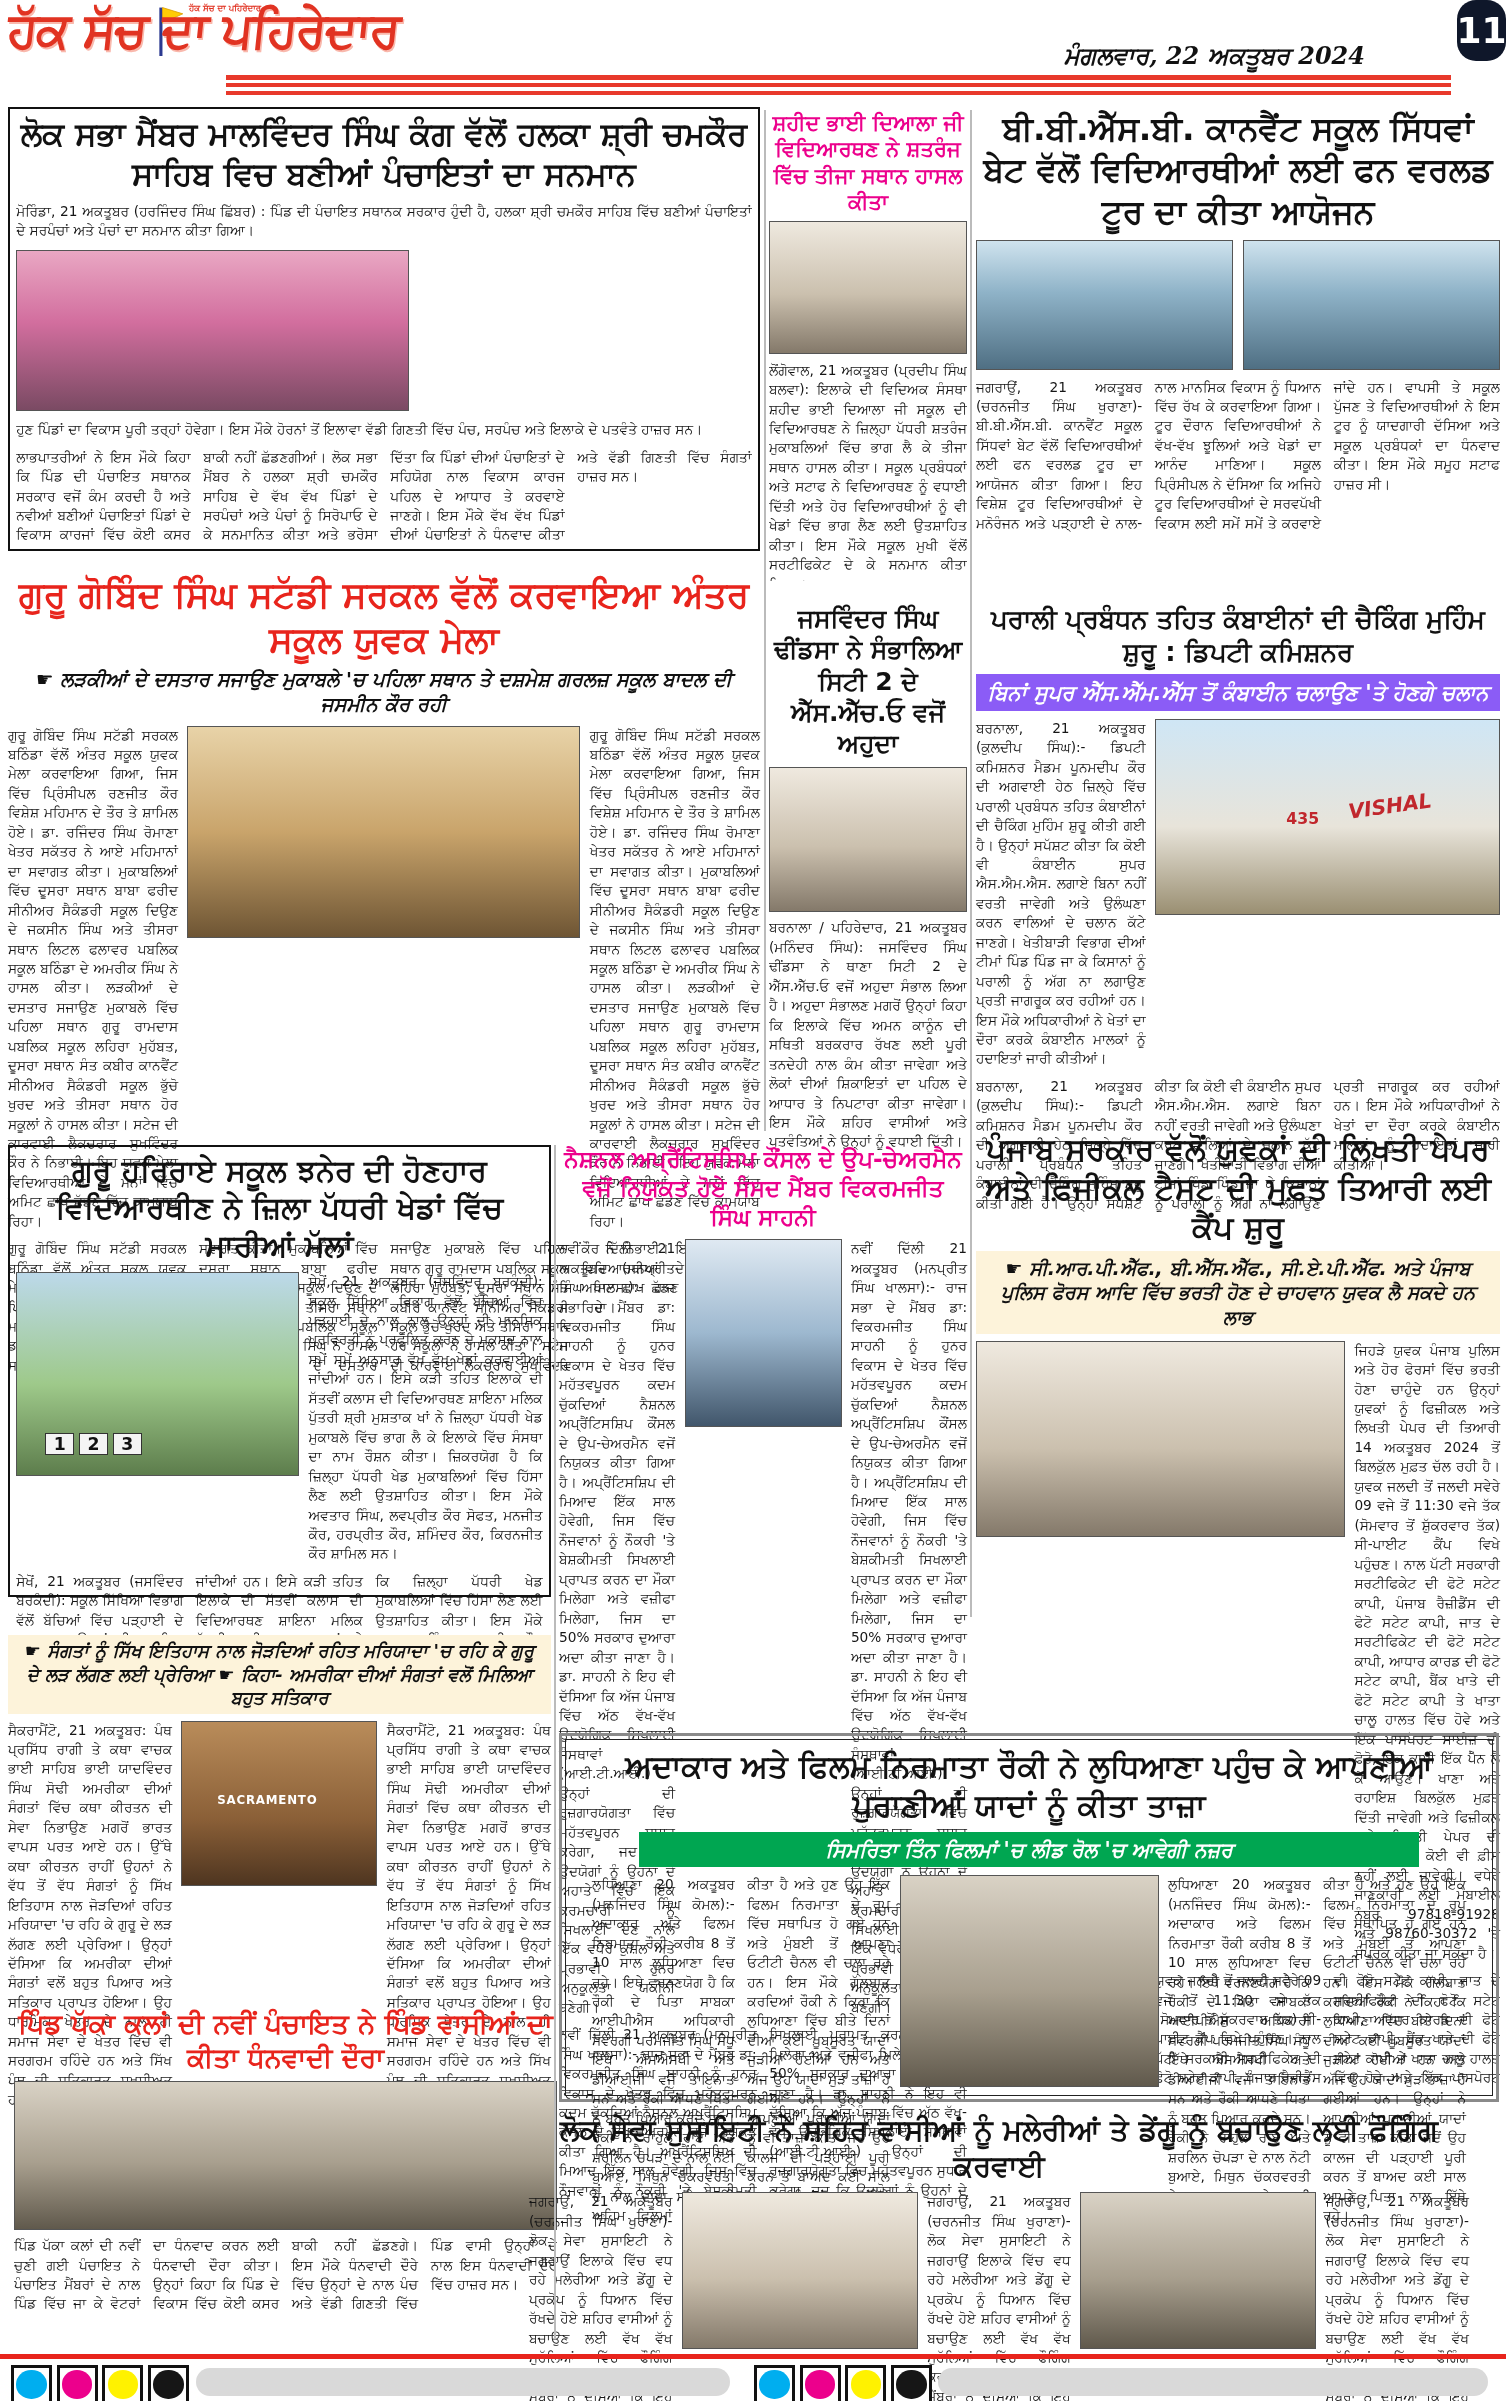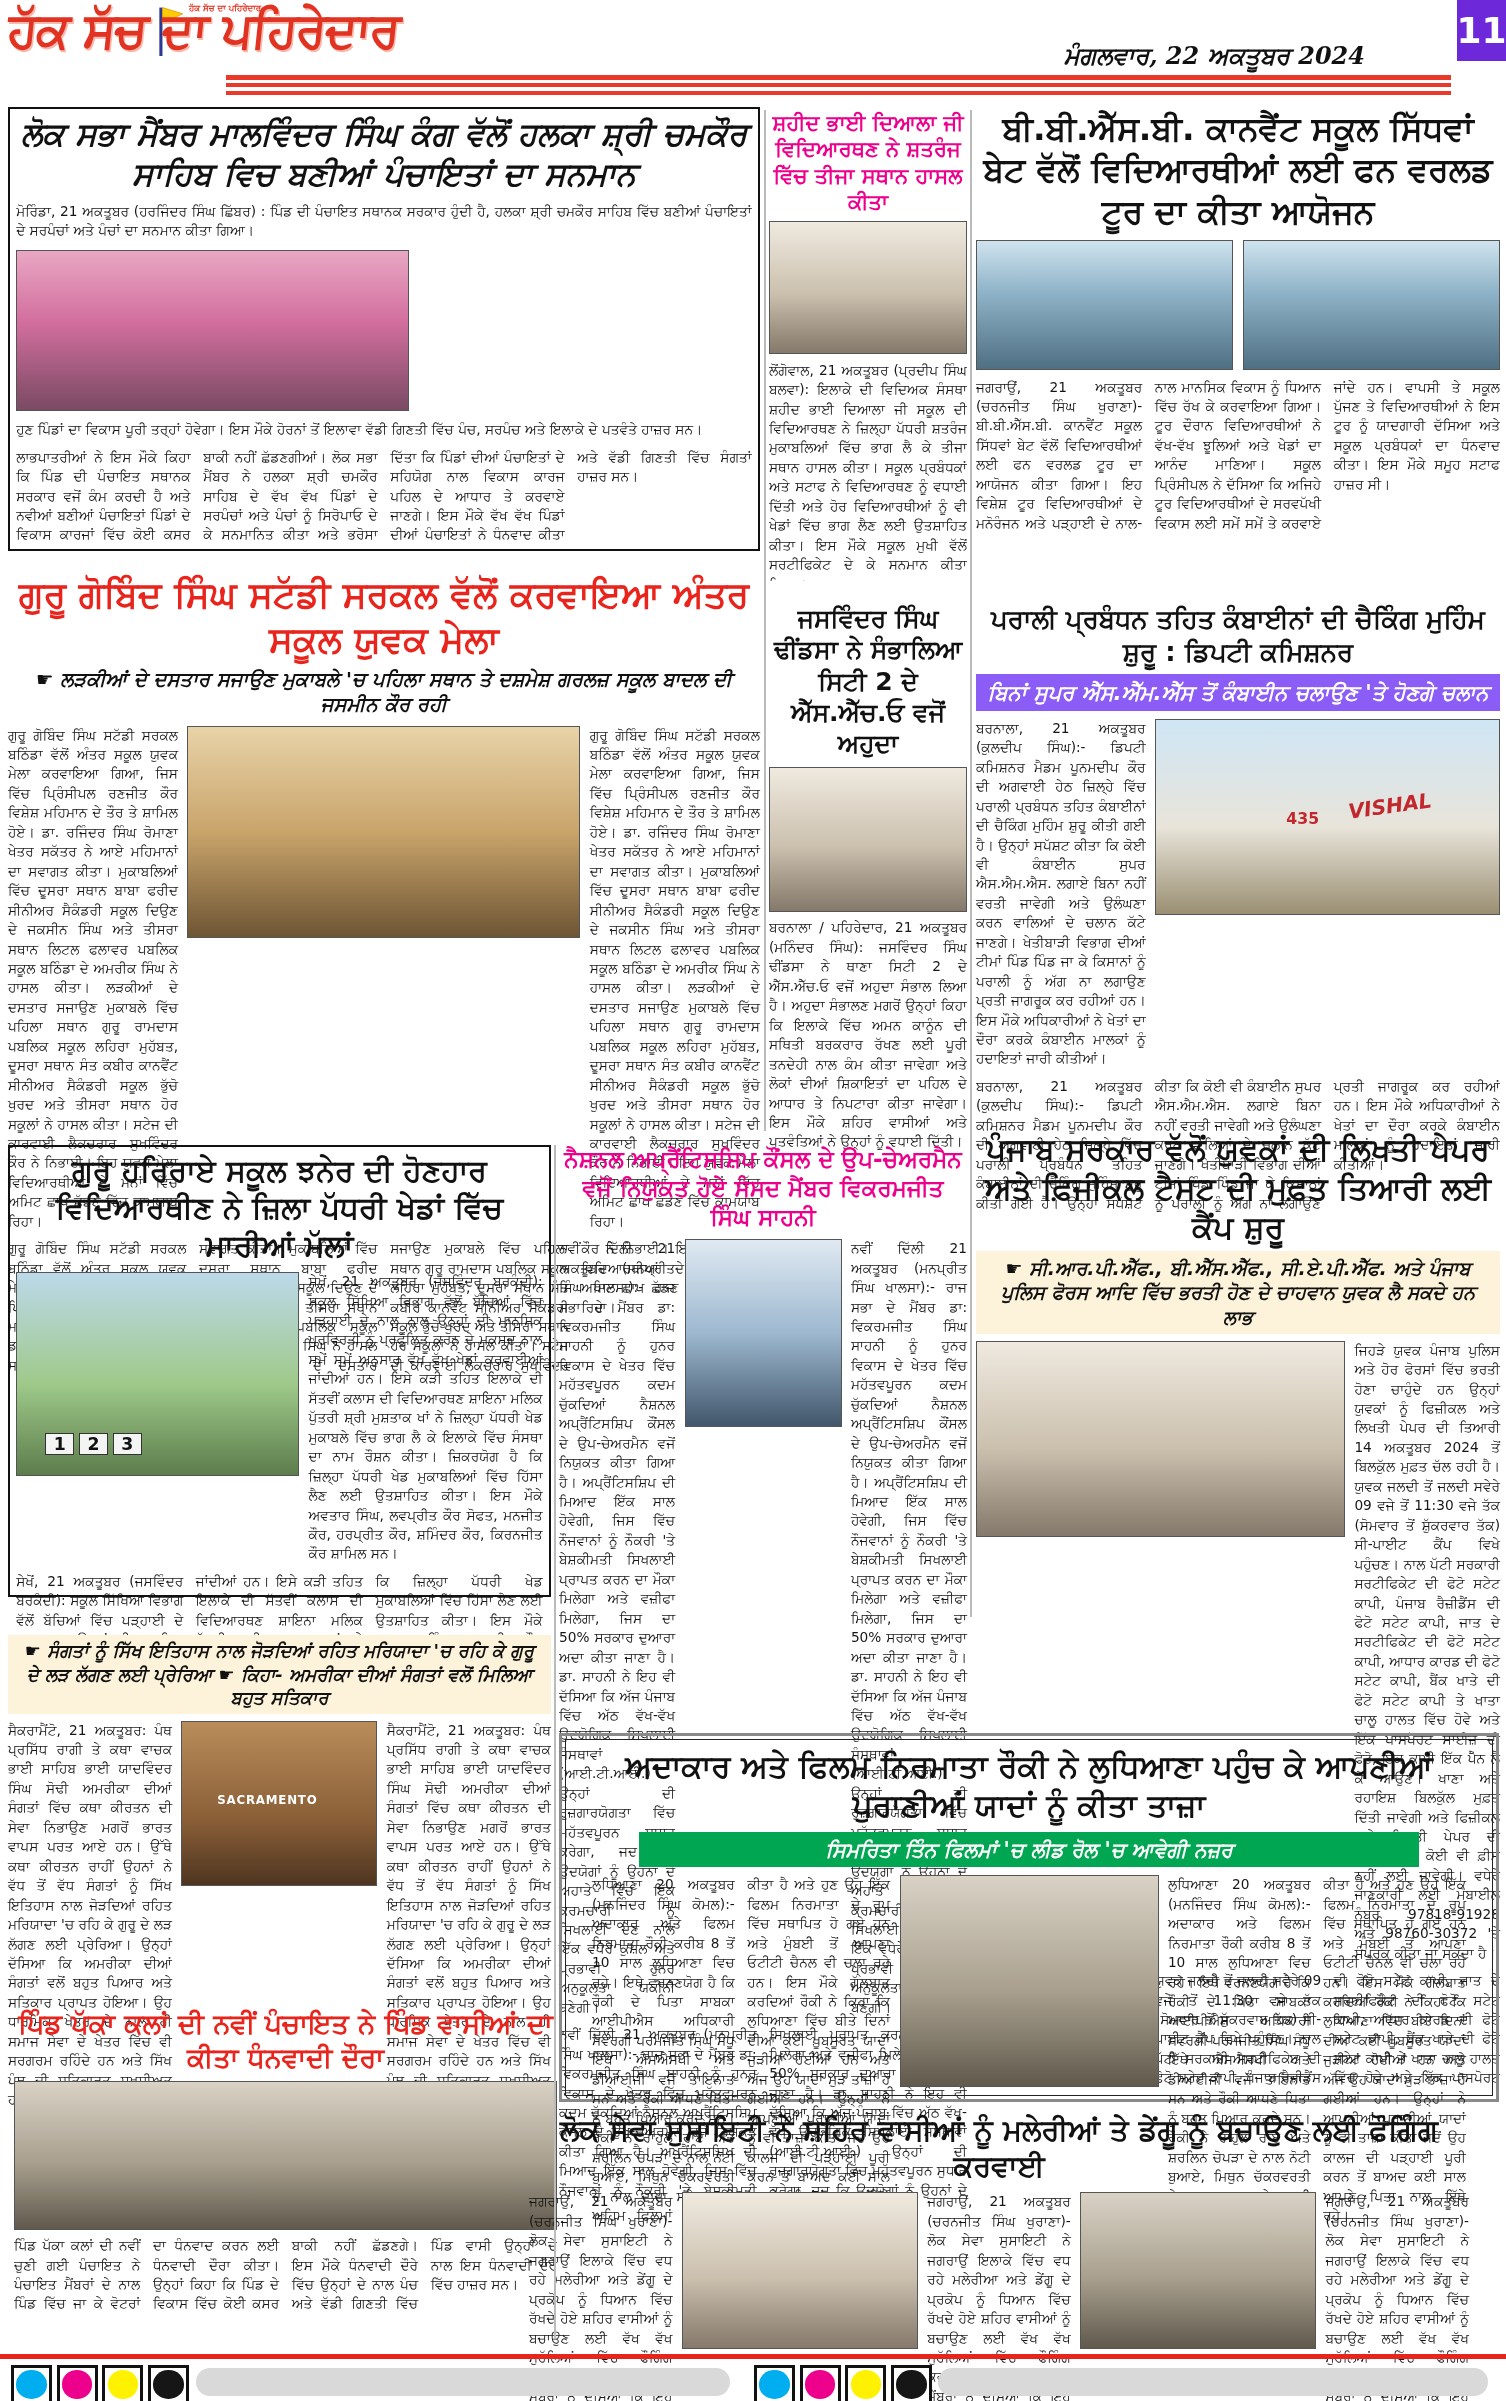--- a/index.html
+++ b/index.html
@@ -7,22 +7,22 @@
         font-family:"DejaVu Sans","Liberation Sans",sans-serif;color:#111;}
   
   .masthead{position:absolute;left:0;top:0;width:100%;height:100px;background:#fff;}
   .logo{position:absolute;left:7.9px;top:6.3px;width:440px;height:86px;}
   .logo-main{font-size:49px;font-weight:900;color:#e13322;transform:skewX(-6deg);
              text-shadow:1.6px 1.6px 0 #f9b9ad;line-height:1.0;letter-spacing:-1.6px;white-space:nowrap;}
   .logo-tag{position:absolute;left:181px;top:-3.1px;font-size:8.6px;color:#e13322;font-weight:bold;}
   .flag{position:absolute;left:148px;top:0px;}
   .issue-date{position:absolute;right:141px;top:41px;font-family:"DejaVu Serif","Liberation Serif",serif;
               font-style:italic;font-weight:bold;font-size:24px;color:#111;}
-  .pageno{position:absolute;right:0px;top:0px;width:49px;height:61px;background:#6d28d9;color:#fff;
-          font-size:36px;font-weight:900;display:flex;align-items:center;justify-content:center;}
+  .pageno{position:absolute;right:0px;top:0px;width:49px;height:61px;background:#0f172a;color:#fff;
+          font-size:36px;font-weight:900;display:flex;align-items:center;justify-content:center;border-radius:19px;}
   .ruleset{position:absolute;left:226px;right:55px;top:75px;}
   .ruleset div{height:4.7px;background:#e8392b;margin-bottom:3.1px;}
   
   .art{position:absolute;box-sizing:border-box;}
   .boxed{border:2.4px solid #111;padding:4.7px 6.3px;}
   .hl{font-weight:900;text-align:center;line-height:1.25;color:#111;}
   .hl.red{color:#e8241c;}
   .hl.pink{color:#ec008c;}
   .hl.blue{color:#2e3192;}
   .kicker{font-weight:bold;font-style:italic;text-align:center;line-height:1.3;}
@@ -81,21 +81,21 @@
     <div class="issue-date">ਮੰਗਲਵਾਰ, 22 ਅਕਤੂਬਰ 2024</div>
     <div class="pageno">11</div>
     <div class="ruleset">
         <div></div>
         <div></div>
         <div></div>
       </div>
   </div>
 
   <div class="art boxed" style="left:7.9px;top:107px;width:752px;height:444px;">
-    <div class="hl" style="font-size:32px;font-style:italic;">ਲੋਕ ਸਭਾ ਮੈਂਬਰ ਮਾਲਵਿੰਦਰ ਸਿੰਘ ਕੰਗ ਵੱਲੋਂ ਹਲਕਾ ਸ਼੍ਰੀ ਚਮਕੌਰ ਸਾਹਿਬ ਵਿਚ ਬਣੀਆਂ ਪੰਚਾਇਤਾਂ ਦਾ ਸਨਮਾਨ</div>
+    <div class="hl" style="font-size:32px;">ਲੋਕ ਸਭਾ ਮੈਂਬਰ ਮਾਲਵਿੰਦਰ ਸਿੰਘ ਕੰਗ ਵੱਲੋਂ ਹਲਕਾ ਸ਼੍ਰੀ ਚਮਕੌਰ ਸਾਹਿਬ ਵਿਚ ਬਣੀਆਂ ਪੰਚਾਇਤਾਂ ਦਾ ਸਨਮਾਨ</div>
     <div class="row" style="margin-top:7.9px;flex-direction:column;">
       <div class="body-txt grow">ਮੋਰਿੰਡਾ, 21 ਅਕਤੂਬਰ (ਹਰਜਿੰਦਰ ਸਿੰਘ ਛਿੱਬਰ) : ਪਿੰਡ ਦੀ ਪੰਚਾਇਤ ਸਥਾਨਕ ਸਰਕਾਰ ਹੁੰਦੀ ਹੈ, ਹਲਕਾ ਸ਼੍ਰੀ ਚਮਕੌਰ ਸਾਹਿਬ ਵਿੱਚ ਬਣੀਆਂ ਪੰਚਾਇਤਾਂ ਦੇ ਸਰਪੰਚਾਂ ਅਤੇ ਪੰਚਾਂ ਦਾ ਸਨਮਾਨ ਕੀਤਾ ਗਿਆ।</div>
       <div class="photo ph-pink" style="width:393px;height:161px;flex:0 0 auto;"></div>
       <div class="body-txt grow">ਹੁਣ ਪਿੰਡਾਂ ਦਾ ਵਿਕਾਸ ਪੂਰੀ ਤਰ੍ਹਾਂ ਹੋਵੇਗਾ। ਇਸ ਮੌਕੇ ਹੋਰਨਾਂ ਤੋਂ ਇਲਾਵਾ ਵੱਡੀ ਗਿਣਤੀ ਵਿੱਚ ਪੰਚ, ਸਰਪੰਚ ਅਤੇ ਇਲਾਕੇ ਦੇ ਪਤਵੰਤੇ ਹਾਜ਼ਰ ਸਨ।</div>
     </div>
     <div class="body-txt cols-4" style="margin-top:7.9px;height:236px;overflow:hidden;">ਲਾਭਪਾਤਰੀਆਂ ਨੇ ਇਸ ਮੌਕੇ ਕਿਹਾ ਕਿ ਪਿੰਡ ਦੀ ਪੰਚਾਇਤ ਸਥਾਨਕ ਸਰਕਾਰ ਵਜੋਂ ਕੰਮ ਕਰਦੀ ਹੈ ਅਤੇ ਨਵੀਆਂ ਬਣੀਆਂ ਪੰਚਾਇਤਾਂ ਪਿੰਡਾਂ ਦੇ ਵਿਕਾਸ ਕਾਰਜਾਂ ਵਿੱਚ ਕੋਈ ਕਸਰ ਬਾਕੀ ਨਹੀਂ ਛੱਡਣਗੀਆਂ। ਲੋਕ ਸਭਾ ਮੈਂਬਰ ਨੇ ਹਲਕਾ ਸ਼੍ਰੀ ਚਮਕੌਰ ਸਾਹਿਬ ਦੇ ਵੱਖ ਵੱਖ ਪਿੰਡਾਂ ਦੇ ਸਰਪੰਚਾਂ ਅਤੇ ਪੰਚਾਂ ਨੂੰ ਸਿਰੋਪਾਓ ਦੇ ਕੇ ਸਨਮਾਨਿਤ ਕੀਤਾ ਅਤੇ ਭਰੋਸਾ ਦਿੱਤਾ ਕਿ ਪਿੰਡਾਂ ਦੀਆਂ ਪੰਚਾਇਤਾਂ ਦੇ ਸਹਿਯੋਗ ਨਾਲ ਵਿਕਾਸ ਕਾਰਜ ਪਹਿਲ ਦੇ ਆਧਾਰ ਤੇ ਕਰਵਾਏ ਜਾਣਗੇ। ਇਸ ਮੌਕੇ ਵੱਖ ਵੱਖ ਪਿੰਡਾਂ ਦੀਆਂ ਪੰਚਾਇਤਾਂ ਨੇ ਧੰਨਵਾਦ ਕੀਤਾ ਅਤੇ ਵੱਡੀ ਗਿਣਤੀ ਵਿੱਚ ਸੰਗਤਾਂ ਹਾਜ਼ਰ ਸਨ।</div>
   </div>
 
   <div class="art" style="left:769px;top:110px;width:198px;height:487px;">
     <div class="hl pink" style="font-size:21px;">ਸ਼ਹੀਦ ਭਾਈ ਦਿਆਲਾ ਜੀ ਵਿਦਿਆਰਥਣ ਨੇ ਸ਼ਤਰੰਜ ਵਿੱਚ ਤੀਜਾ ਸਥਾਨ ਹਾਸਲ ਕੀਤਾ</div>

